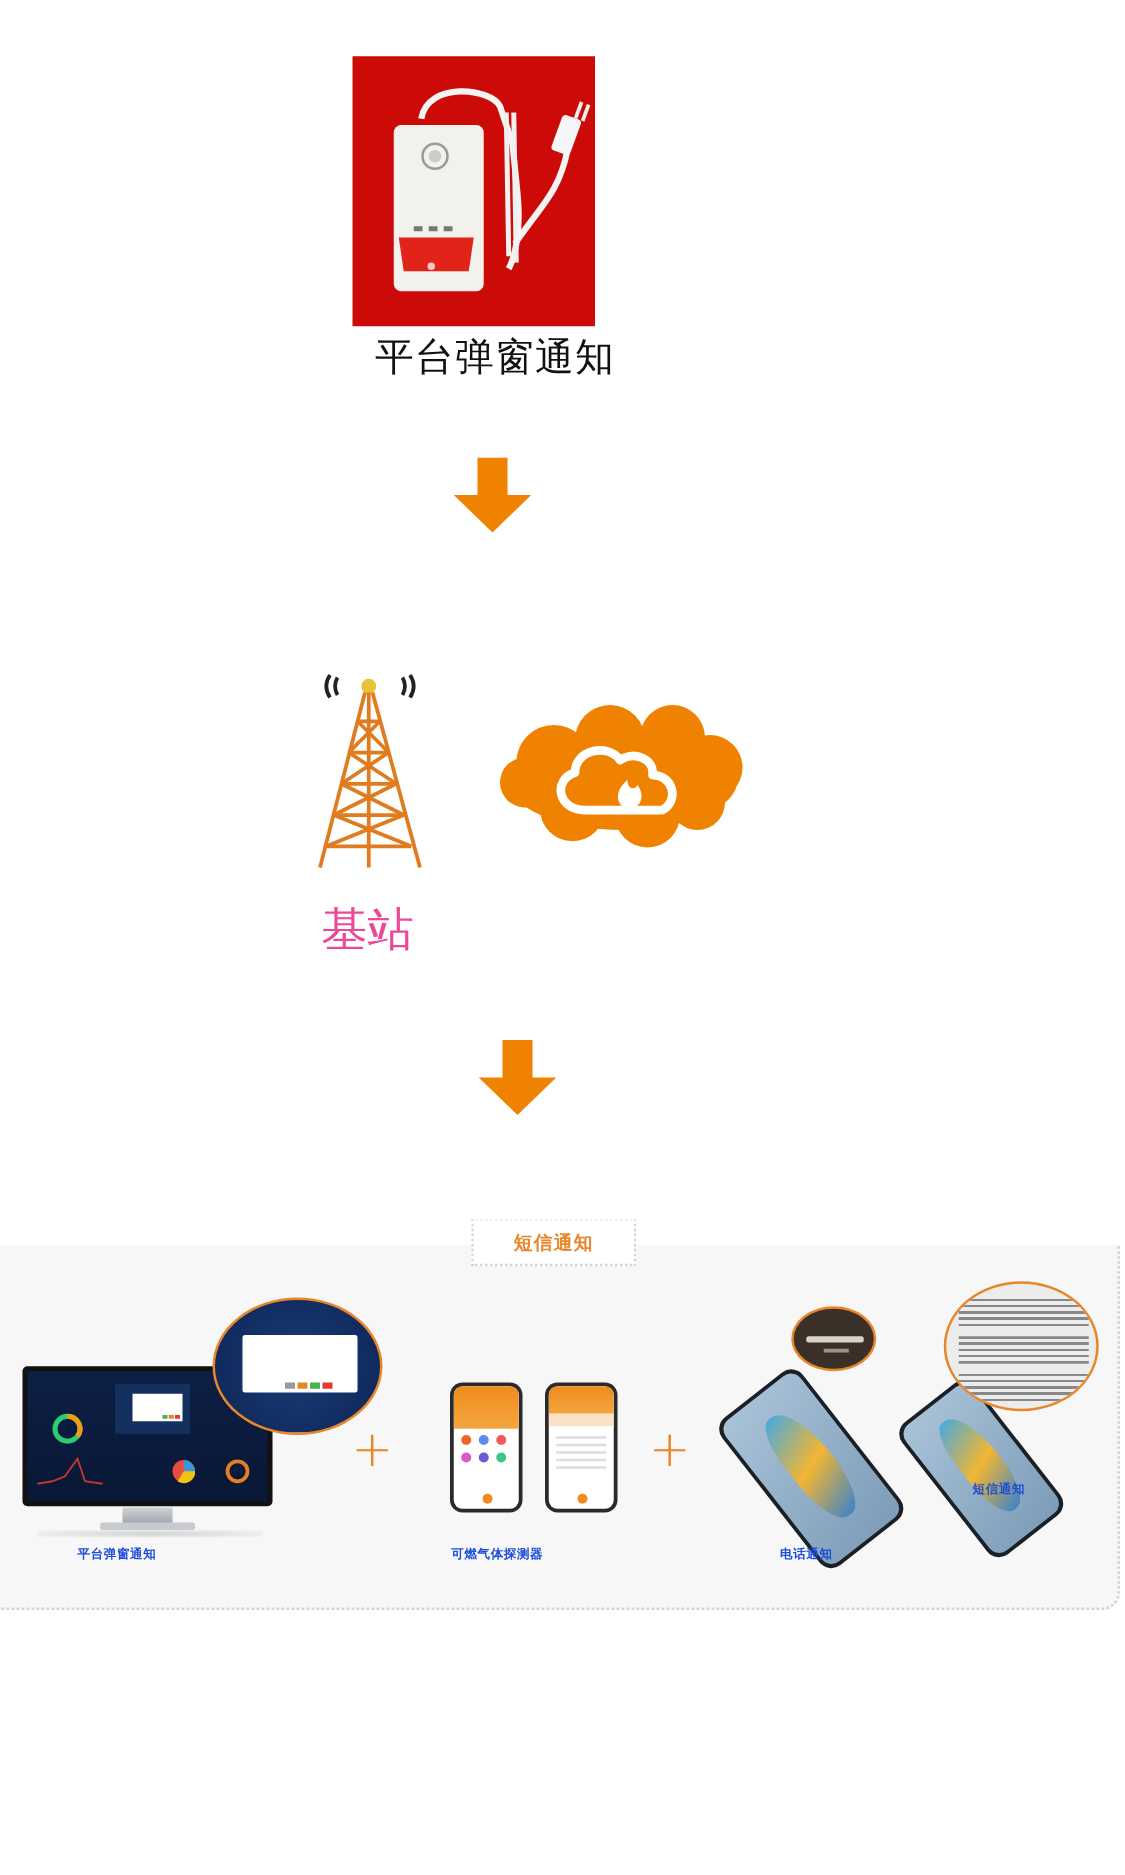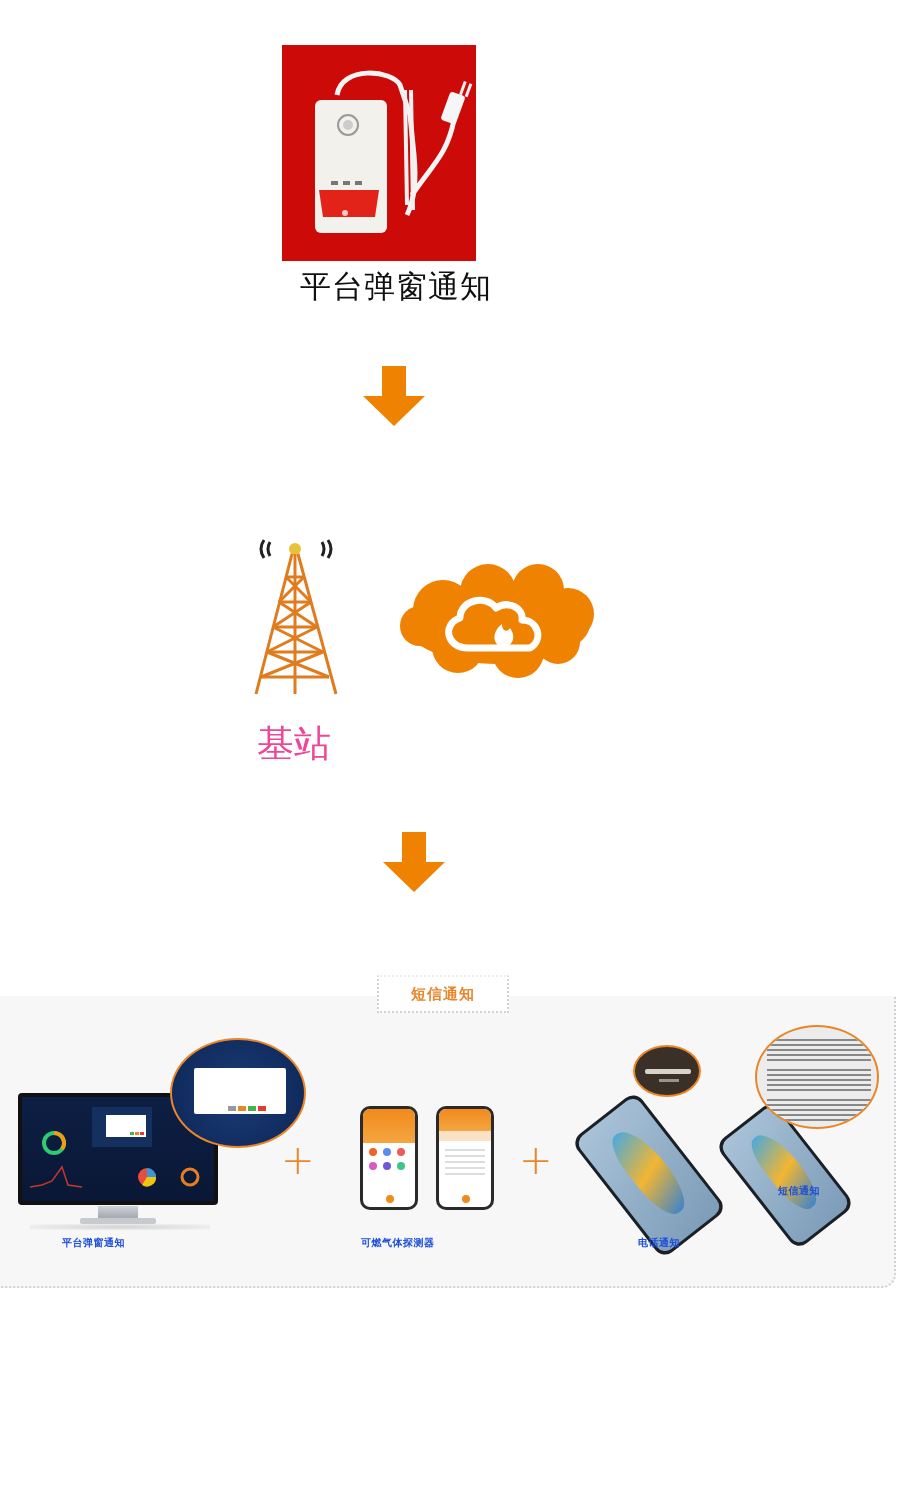--- a/index.html
+++ b/index.html
@@ -215,14 +215,14 @@
   <div class="scr">
     <div style="position:absolute; left:20px; top:16px; width:32px; height:90px; background:linear-gradient(160deg,#3fa9e8,#f2b632 50%,#2f7fd6); border-radius:40% 60% 50% 50%;"></div>
   </div>
 </div>
 <div class="zoom-circle" style="left:755px; top:1025px; width:124px; height:104px; background:#ececec;">
   <div style="position:absolute; left:10px; top:12px; width:104px; height:22px; background:repeating-linear-gradient(#888 0 2px, #ececec 2px 5px);"></div>
   <div style="position:absolute; left:10px; top:42px; width:104px; height:22px; background:repeating-linear-gradient(#888 0 2px, #ececec 2px 5px);"></div>
   <div style="position:absolute; left:10px; top:72px; width:104px; height:22px; background:repeating-linear-gradient(#888 0 2px, #ececec 2px 5px);"></div>
 </div>
 
-<div class="abs caption" style="left:624px; top:1236px;margin-left:14px;">电话通知</div>
+<div class="abs caption" style="left:624px; top:1236px;">电话通知</div>
 <div class="abs caption" style="left:778px; top:1184px;">短信通知</div>
 
 </body></html>

